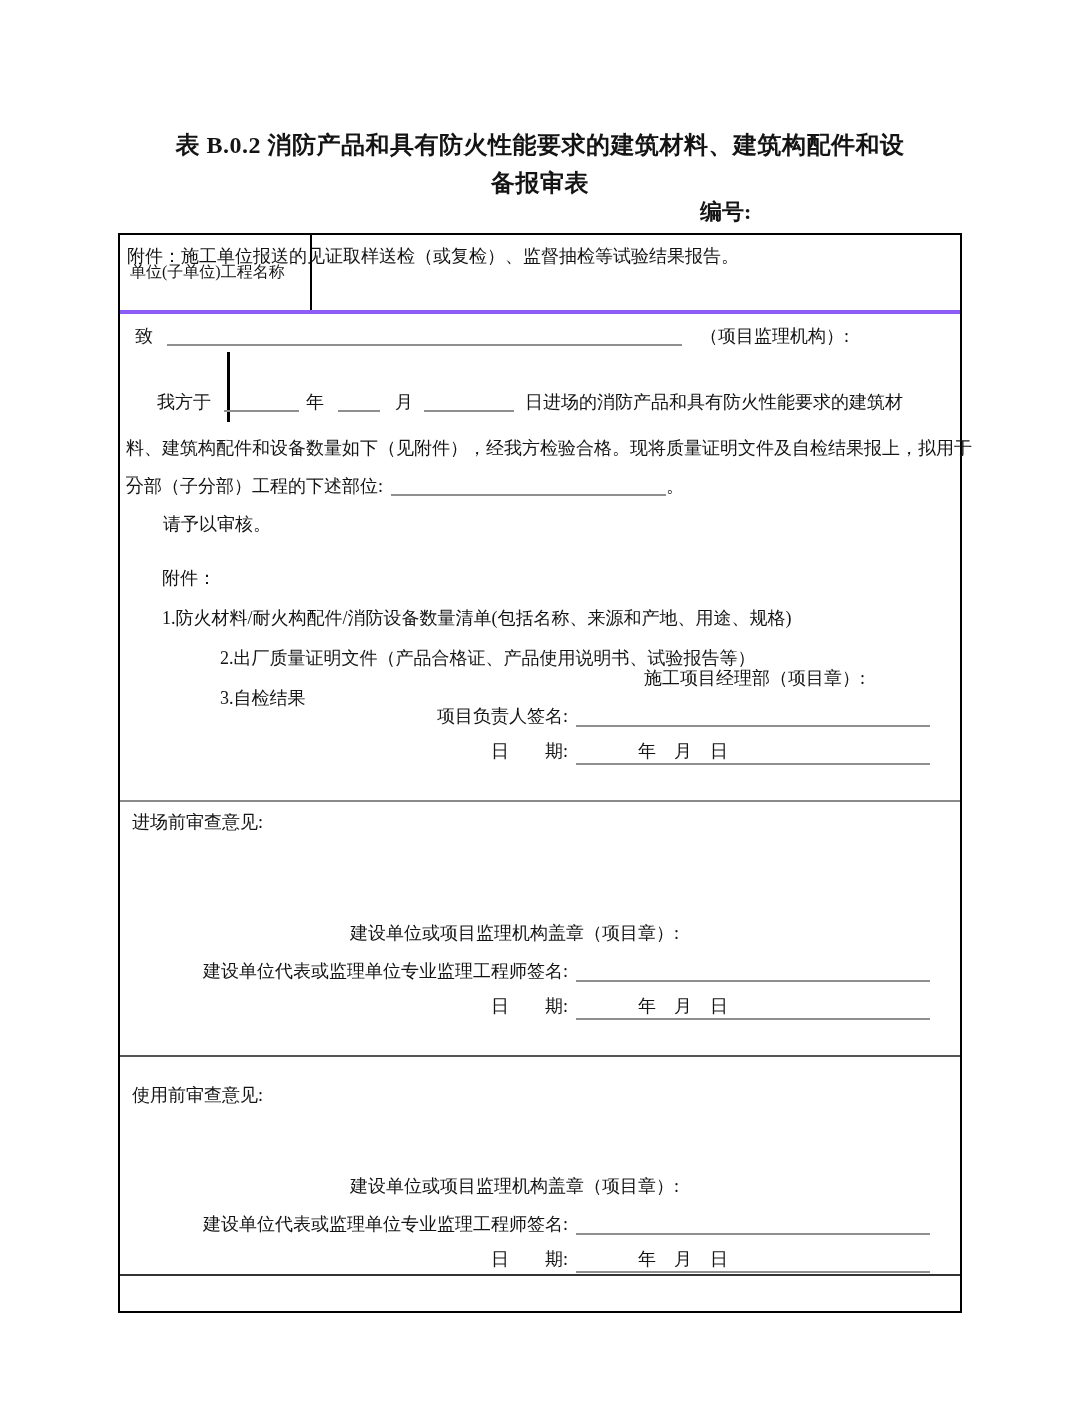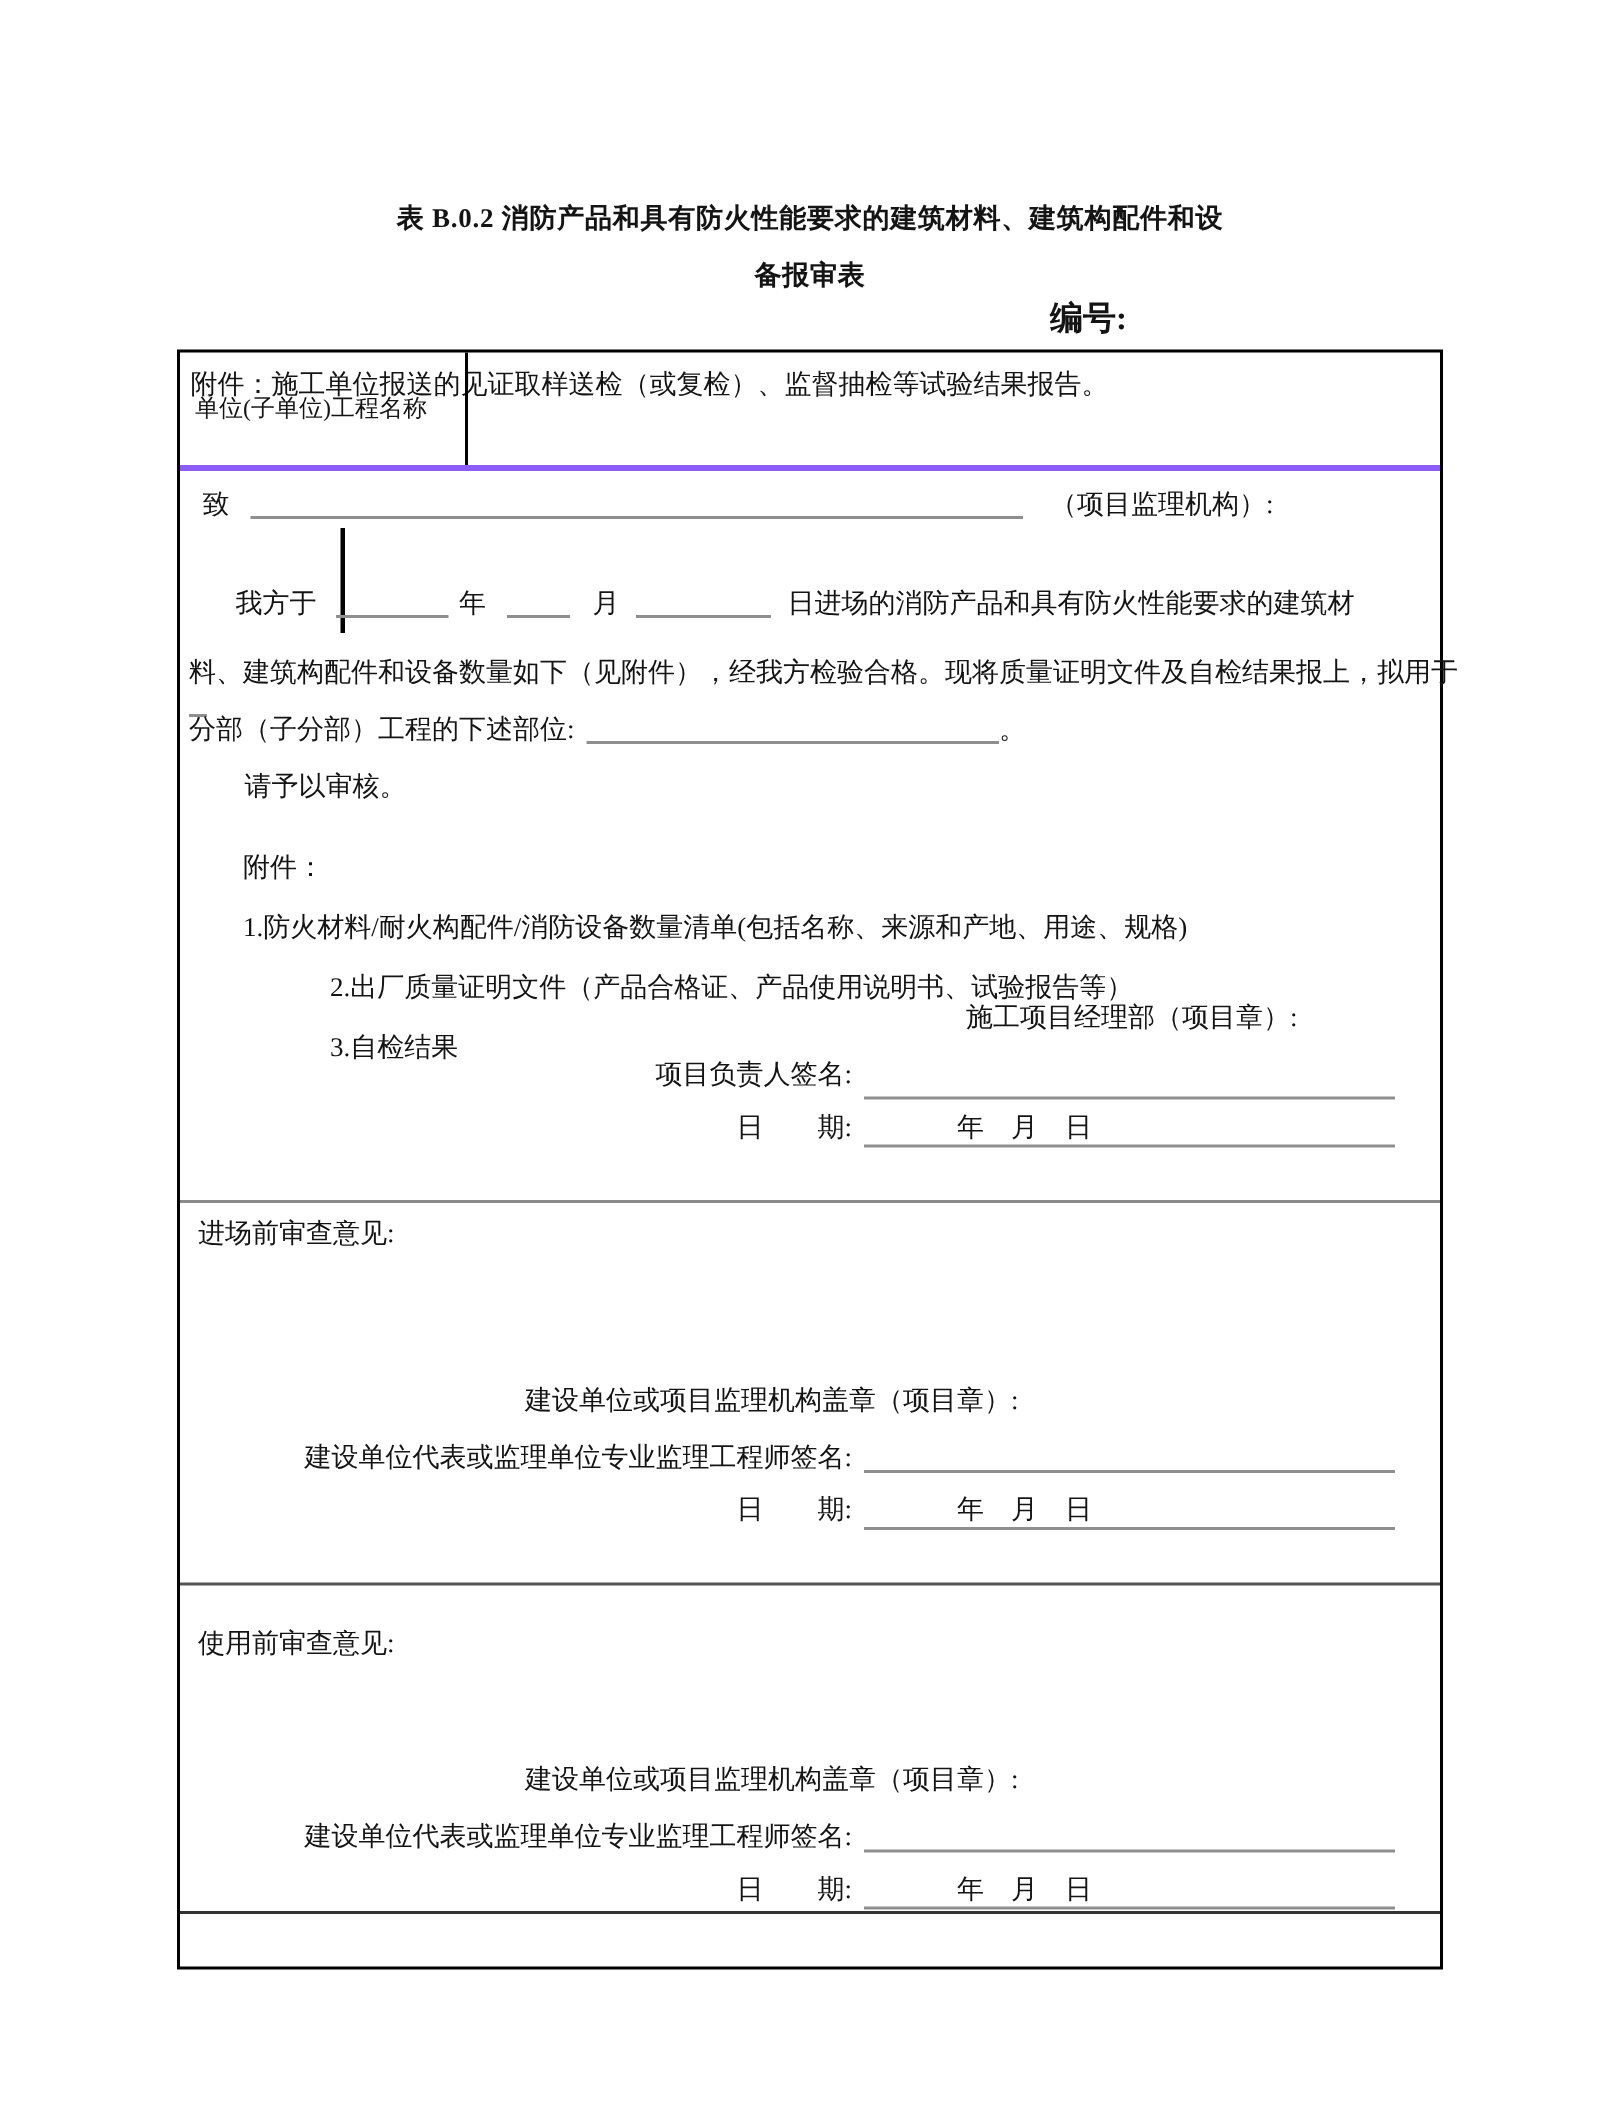--- a/index.html
+++ b/index.html
@@ -3,21 +3,21 @@
 <meta charset="utf-8">
 <style>
   html,body { margin:0; padding:0; background:#ffffff; }
   .page {
     position:relative; width:1080px; height:1412px; background:#ffffff;
     font-family:"Liberation Serif","DejaVu Serif",serif;
     color:#141414; overflow:hidden;
   }
   .title {
     position:absolute; top:126px; left:0; width:1080px;
-    text-align:center; font-weight:bold; font-size:18px; line-height:38px;
+    text-align:center; font-weight:bold; font-size:24px; line-height:38px;
     letter-spacing:0.5px;
   }
   .serial {
     position:absolute; top:197px; left:700px;
     font-weight:bold; font-size:22px;
   }
   .form-table {
     position:absolute; left:118px; top:233px; width:844px; height:1080px;
     border:2px solid #000; box-sizing:border-box; font-size:18px;
   }
@@ -51,21 +51,21 @@
   .attach-label { width:58px; flex-shrink:0; }
   .attach-row.indent { padding-left:58px; }
   .stamp1 { top:431px; left:524px; }
   .sign-line { position:absolute; right:30px; display:flex; align-items:baseline;
                justify-content:flex-end; white-space:nowrap; }
   .sign-line .sl { margin-right:8px; }
   .uline { display:inline-block; width:354px; border-bottom:2px solid #8f8f8f;
            box-sizing:border-box; }
   .uline.empty { height:3px; transform:translateY(5px); }
   .uline.units { padding-left:62px; }
-  .sign1 { top:469px;align-items:flex-end; }
+  .sign1 { top:469px; }
   .date1 { top:504px; }
   .hr { position:absolute; left:0; right:0; height:0; border-top:2px solid #555; }
   .hr1 { top:565px; border-top-color:#8a8a8a; }
   .hr2 { top:820px; }
   .hr3 { top:1039px; border-top-color:#333; }
   .h2  { top:575px; left:12px; }
   .stamp2 { top:686px; left:230px; }
   .sign2 { top:724px; }
   .date2 { top:759px; }
   .h3  { top:848px; left:12px; }

